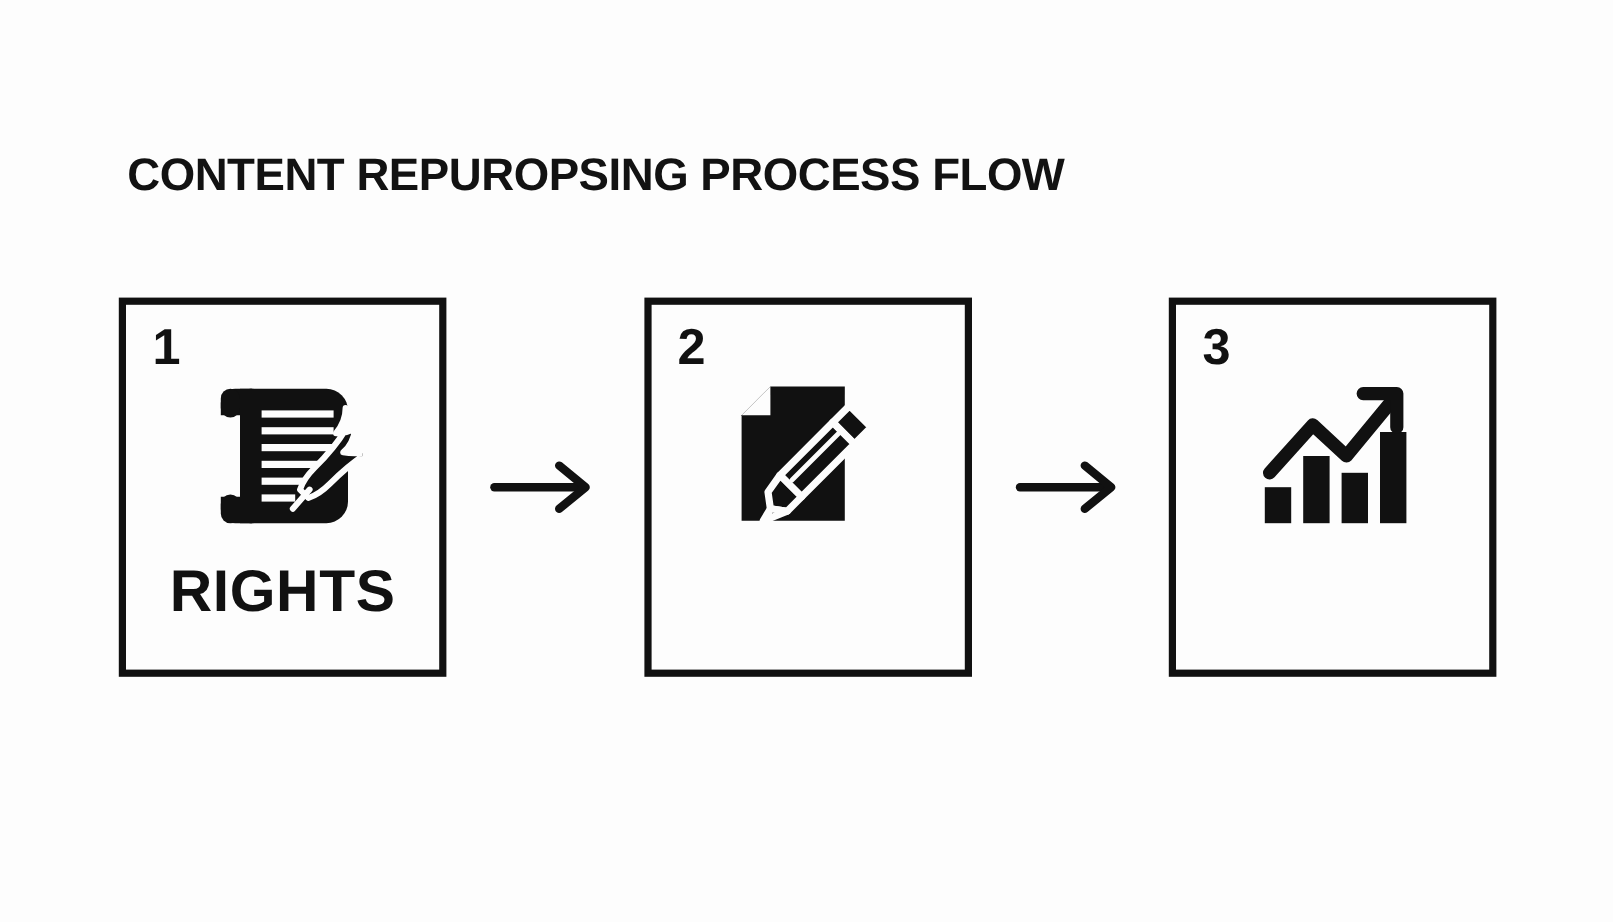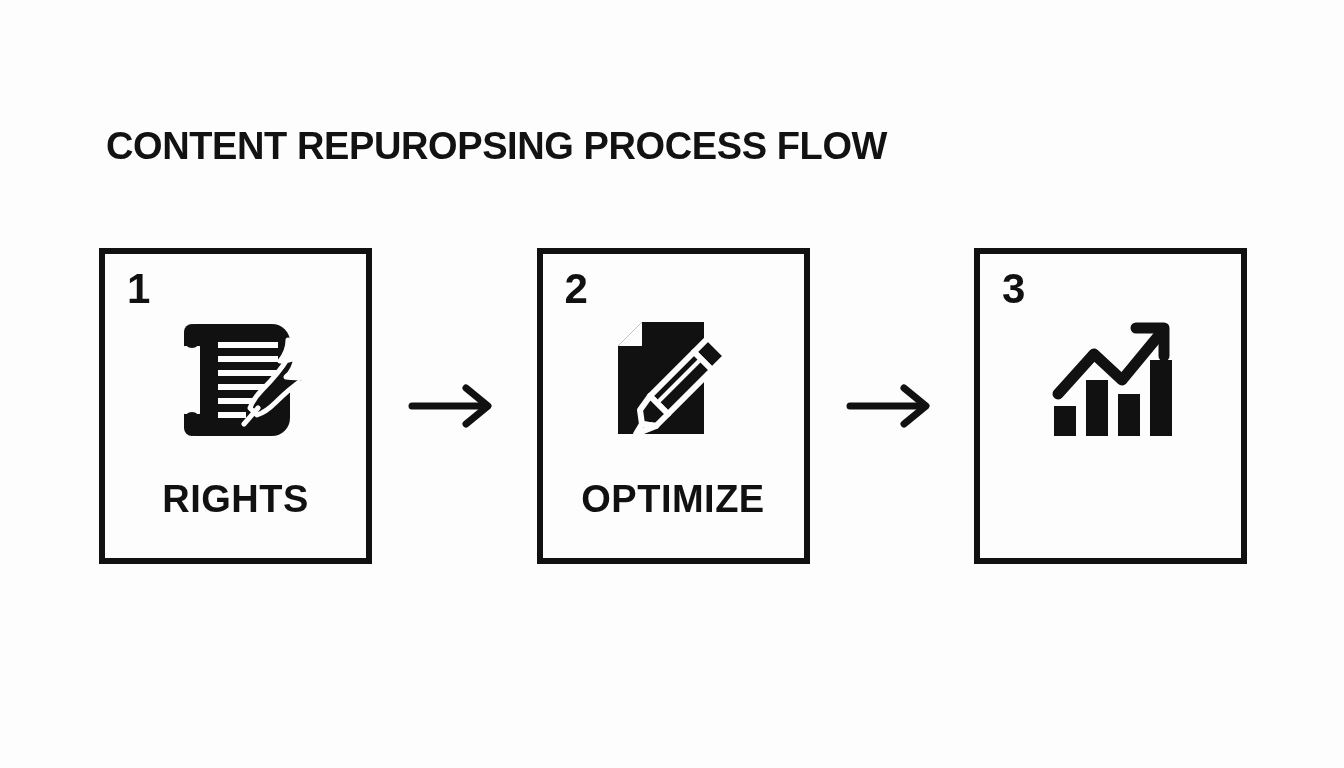--- a/index.html
+++ b/index.html
@@ -75,21 +75,21 @@
   .step-icon svg {
     display: block;
   }
 
   .step-label {
     position: absolute;
     left: 0;
     right: 0;
     bottom: 40px;
     text-align: center;
-    font-size: 38px;
+    font-size: 49px;
     font-weight: bold;
     letter-spacing: 0.5px;
     color: #111111;
     line-height: 1;
   }
 
   .connector {
     flex: 0 0 auto;
     width: 110px;
     height: 60px;
@@ -152,21 +152,20 @@
 
         <g stroke="#fdfdfd" stroke-width="6" stroke-linejoin="round" fill="#111111">
           <path d="M96 22 l18 18 l-14 14 l-18 -18 z"></path>
           <path d="M82 36 l18 18 l-44 44 l-18 -18 z"></path>
           <path d="M38 80 l18 18 l-12 12 l-14 -2 l-2 -14 z"></path>
           <path d="M30 108 l14 2 l-20 8 z"></path>
         </g>
         <line x1="88" y1="44" x2="48" y2="84" stroke="#fdfdfd" stroke-width="4" stroke-linecap="round"></line>
       </svg>
     </div>
-    <div class="step-label">OPTIMIZE</div>
   </div>
 
   <div class="connector">
     <svg width="92" height="48" viewBox="0 0 92 48" aria-hidden="true">
       <line x1="4" y1="24" x2="76" y2="24" stroke="#111111" stroke-width="7" stroke-linecap="round"></line>
       <polyline points="58,6 80,24 58,42" fill="none" stroke="#111111" stroke-width="7" stroke-linecap="round" stroke-linejoin="round"></polyline>
     </svg>
   </div>
 
   <div class="step-card">

